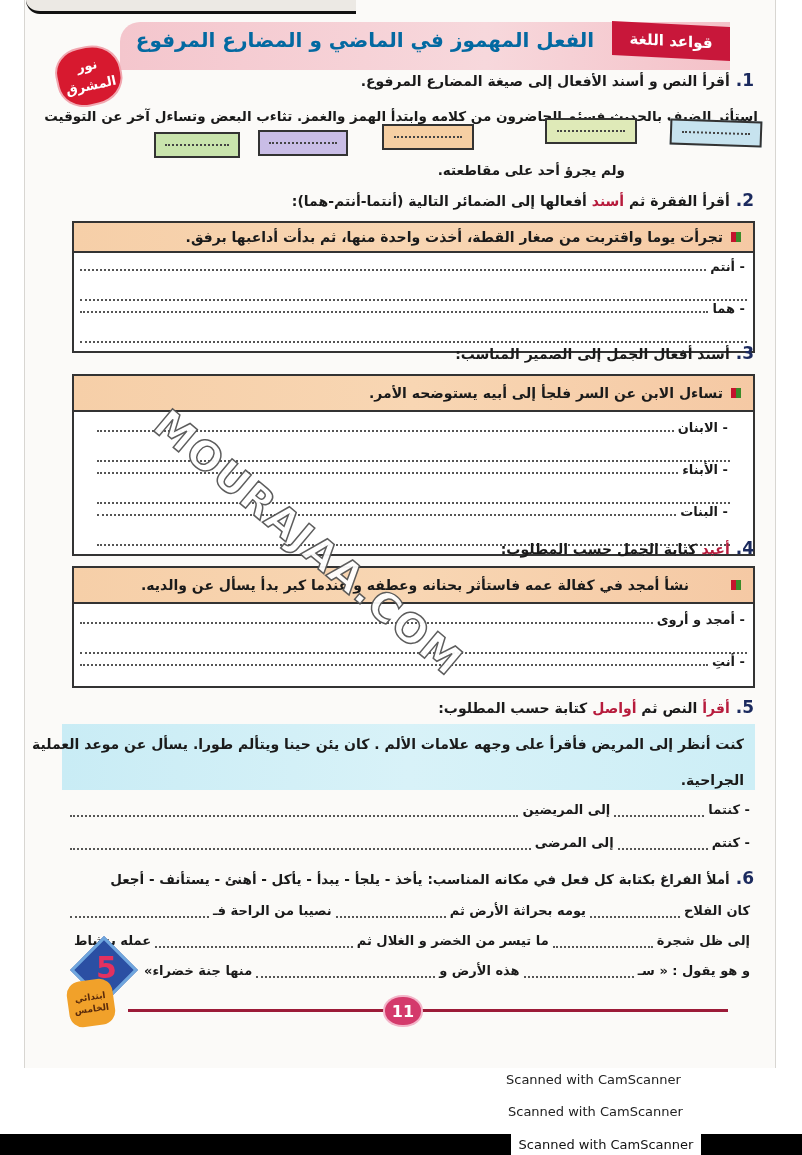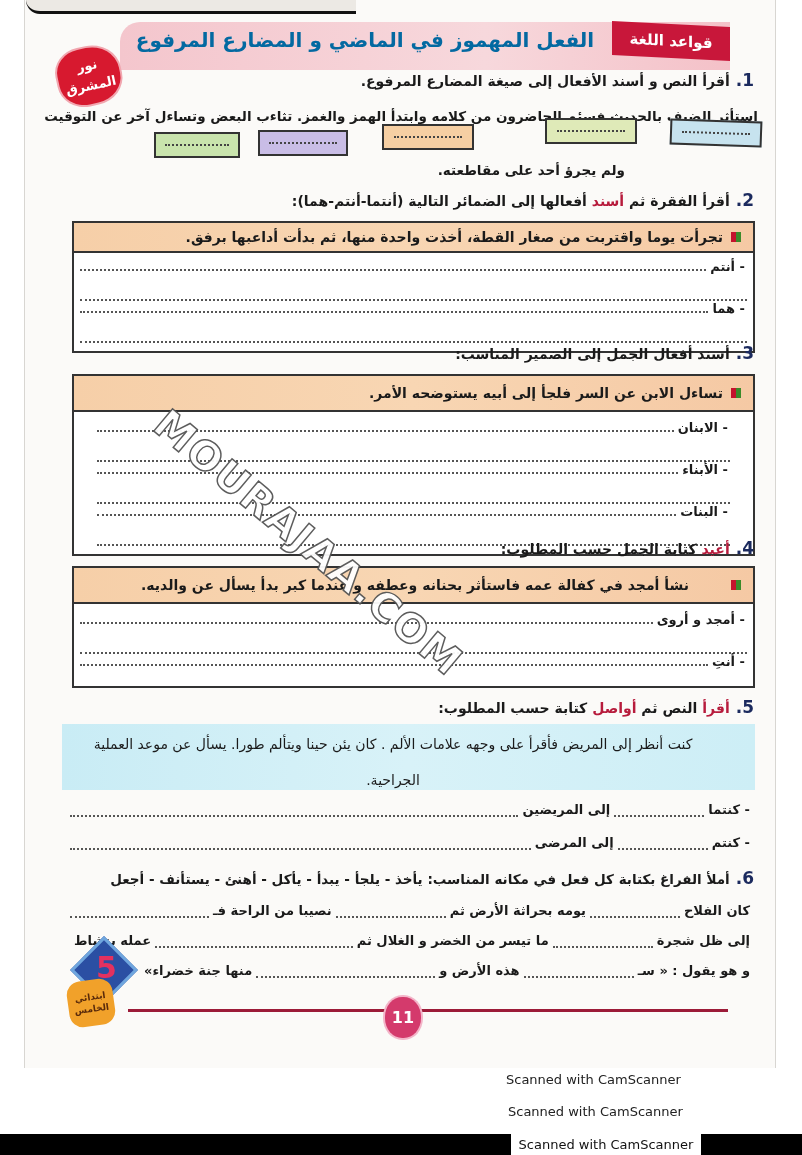--- a/index.html
+++ b/index.html
@@ -71,33 +71,33 @@
       font-size: 13px; font-weight: bold; display: flex; align-items: flex-start;
     }
     .line-row .lbl { white-space: nowrap; padding-left: 4px; }
     .line-row .fill { flex: 1; border-bottom: 2px dotted #555; height: 12px; margin-left: 6px; }
     .dots-row { height: 20px; margin: 0 6px; border-bottom: 2px dotted #555; }
 
     .blue-box {
       position: absolute; left: 62px; top: 724px; width: 693px; height: 66px;
       background: linear-gradient(90deg, #c9ecf5, #d8f2f8 50%, #cdeef6);
     }
-    .blue-text { position: absolute; right: 64px; top: 726px; width: 690px; font-size: 14px; font-weight: normal; line-height: 36px; direction: rtl; text-align: center; }
+    .blue-text { position: absolute; right: 58px; top: 726px; width: 690px; font-size: 14px; font-weight: bold; line-height: 36px; direction: rtl; text-align: right; }
 
     .fill-line {
       position: absolute; right: 48px; left: 70px; height: 22px; direction: rtl;
       display: flex; align-items: flex-end; font-size: 13px; font-weight: bold; white-space: nowrap;
     }
     .fill-line .seg { border-bottom: 2px dotted #555; height: 10px; flex: none; }
     .fill-line .grow { flex: 1; border-bottom: 2px dotted #555; height: 10px; }
     .fill-line span.t { padding: 0 4px; }
 
     .footer-line { position: absolute; left: 128px; top: 1009px; width: 600px; height: 3px; background: #9c1b38; }
     .page-num {
-      position: absolute; left: 385px; top: 997px; width: 36px; height: 41px;
+      position: absolute; left: 385px; top: 997px; width: 36px; height: 28px;
       background: #d43a6c; border-radius: 48%; color: #fff; font-weight: bold; font-size: 16px;
       display: flex; align-items: center; justify-content: center; box-shadow: 0 0 0 2px #f3b5c9;
     }
     .grade-badge {
       position: absolute; left: 80px; top: 946px; width: 48px; height: 48px;
       background: #2b4fa3; transform: rotate(45deg); border: 3px solid #6fa6de;
     }
     .grade-num {
       position: absolute; left: 96px; top: 950px; font-size: 30px; font-weight: bold; color: #e3315f;
       font-family: "DejaVu Sans", sans-serif;

